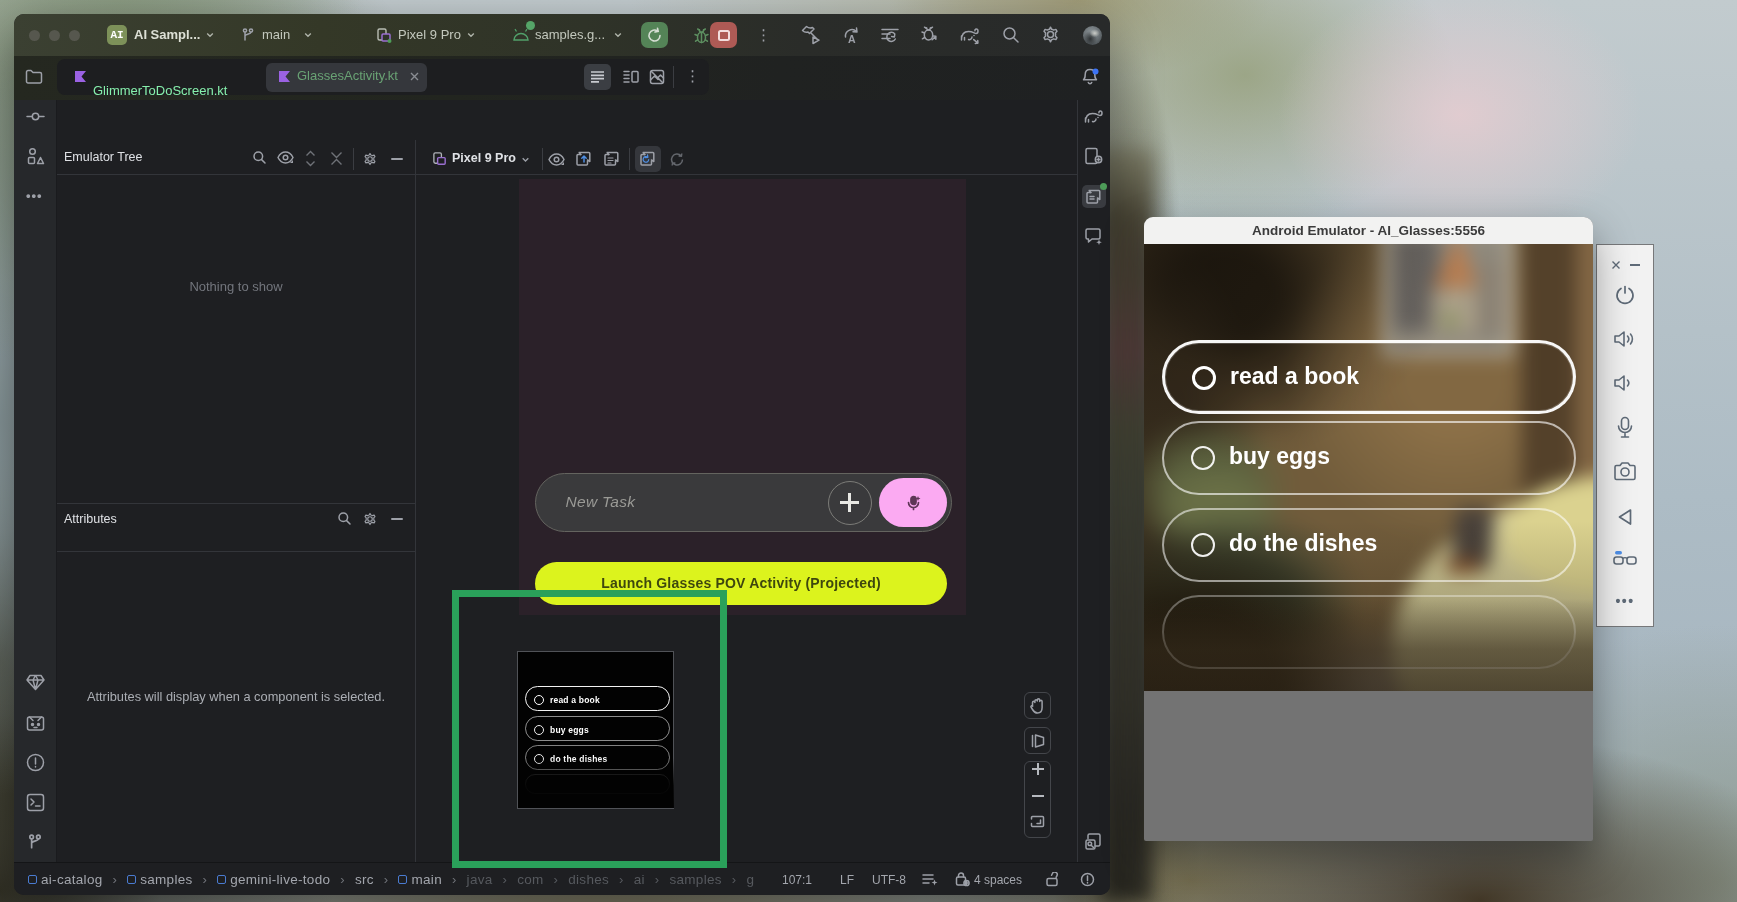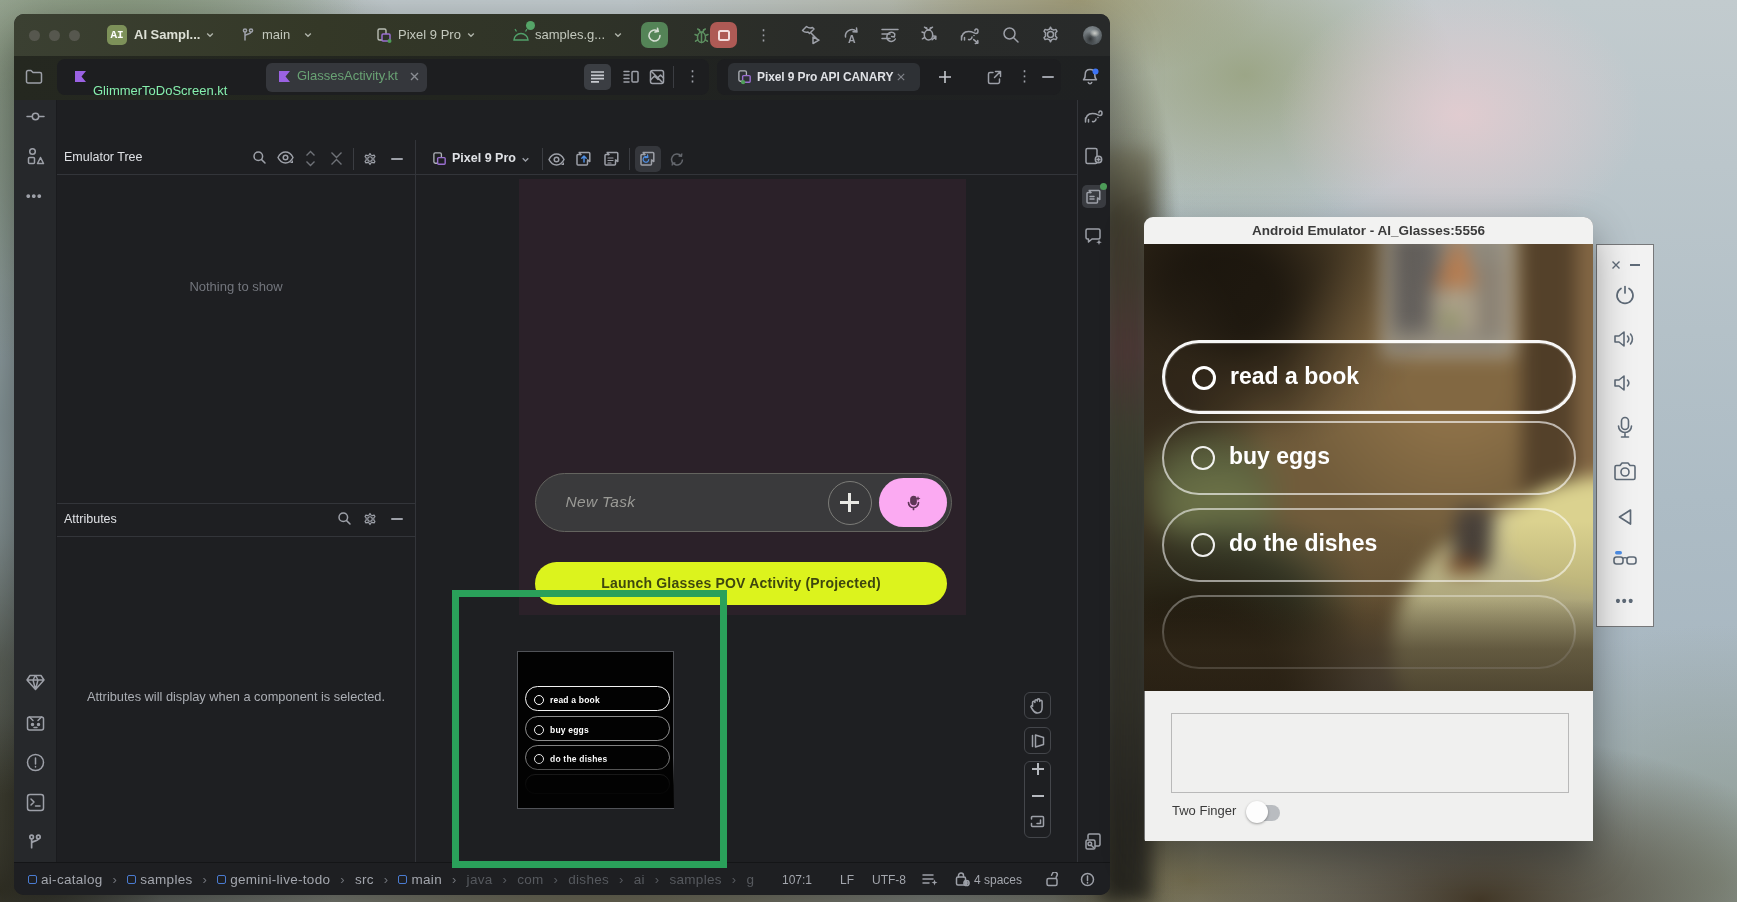--- a/index.html
+++ b/index.html
@@ -35,21 +35,21 @@
 .chev{position:absolute;top:17px;width:8px;height:8px}
 #tabrow{position:absolute;left:0;top:42px;width:100%;height:44px;background:linear-gradient(90deg,#252820 0%,#22251f 40%,#202221 70%,#1f2122 100%)}
 .strip{position:absolute;top:3px;height:36px;background:#1d1e20;border-radius:8px}
 .ticon{position:absolute;top:10px}
 #mainbg{position:absolute;left:0;top:86px;width:100%;height:762px;background:#1e1f22}
 #actbar{position:absolute;left:0;top:86px;width:43px;height:762px;background:#26282b;border-right:1px solid #1a1b1e}
 .ab{position:absolute;left:12px}
 #liheader{position:absolute;left:43px;top:86px;width:1020px;height:40px;border-bottom:1px solid #33353a}
 #ctbar{position:absolute;left:43px;top:126px;width:358px;height:35px;border-bottom:1px solid #33353a}
 #tree{position:absolute;left:43px;top:161px;width:358px;height:328px}
-#attrhd{position:absolute;left:43px;top:489px;width:358px;height:34px;border-top:1px solid #33353a;border-bottom:1px solid #33353a}
+#attrhd{position:absolute;left:43px;top:489px;width:358px;height:49px;border-top:1px solid #33353a;border-bottom:1px solid #33353a}
 #attrbody{position:absolute;left:43px;top:520px;width:358px;height:328px}
 #canvas{position:absolute;left:401px;top:126px;width:662px;height:722px;border-left:1px solid #33353a}
 #cvtoolbar{position:absolute;left:0;top:0;width:100%;height:35px;border-bottom:1px solid #33353a}
 #rstrip{position:absolute;left:1063px;top:86px;width:33px;height:762px;border-left:1px solid #33353a}
 #statusbar{position:absolute;left:0;top:848px;width:100%;height:33px;background:#1e1f22;border-top:1px solid #141517;font-size:12px;color:#a3a6ad}
 #phone{position:absolute;left:102.5px;top:38.5px;width:447px;height:436px;background:#2b2129}
 #greenrect{position:absolute;left:438px;top:576px;width:275px;height:278px;border:7px solid #2aa05a;z-index:5}
 #mini{position:absolute;left:503px;top:637px;width:157px;height:158px;background:#020202;border:1px solid #505257;z-index:6}
 .mpill{position:absolute;left:7px;width:145px;height:25px;border-radius:12.5px;color:#fff;font-size:8.5px;font-weight:bold}
 .mtxt{position:absolute;left:24px;top:7.5px;letter-spacing:.2px}
@@ -206,43 +206,20 @@
         </svg>
       <svg class="a" style="left:592px;top:10px" width="16" height="16" viewBox="0 0 16 16">
           <g class="ic" stroke-width="1.4">
             <rect x="1.5" y="1.5" width="13" height="13" rx="2"></rect>
             <path d="M1.5 11 L5.5 7 L9 10.5 M9.5 8 L11.5 6 L14.5 9 M2.5 2.5 L13.5 13.5"></path>
           </g>
         </svg>
       <div class="sep" style="left:616px;top:7px;height:22px"></div>
       <div class="a dots" style="left:628px;top:8px"></div>
     </div>
-    <div class="strip" style="left:703px;width:344px">
-      <div class="a" style="left:11px;top:4px;width:192px;height:28px;background:#2e3135;border-radius:6px"></div>
-      <svg class="a" style="left:20px;top:10px" width="16" height="16" viewBox="0 0 17 17">
-          <rect x="2" y="2" width="8" height="11" rx="1.5" stroke="#b0b3b9" fill="none" stroke-width="1.4"></rect>
-          <rect x="6" y="7" width="8" height="7" rx="1" fill="#2e3135" stroke="#9a6fd0" stroke-width="1.5"></rect>
-          <circle cx="6.5" cy="14" r="2.2" fill="#4f9e58"></circle>
-        </svg>
-      <div class="a" style="left:40px;top:10.5px;font-size:12px;font-weight:bold;color:#dfe1e5;letter-spacing:-.1px">Pixel 9 Pro API CANARY</div>
-      <svg class="a" style="left:179px;top:13px" width="10" height="10" viewBox="0 0 11 11">
-          <path d="M2 2 L9 9 M9 2 L2 9" stroke="#7e8187" stroke-width="1.3"></path>
-        </svg>
-      <svg class="a" style="left:221px;top:11px" width="14" height="14" viewBox="0 0 14 14">
-          <path d="M7 1 V13 M1 7 H13" stroke="#c5c8ce" stroke-width="1.6"></path>
-        </svg>
-      <svg class="a" style="left:270px;top:11px" width="15" height="15" viewBox="0 0 15 15">
-          <g class="ic" stroke-width="1.5">
-            <path d="M6 2.5 H3 A1.5 1.5 0 0 0 1.5 4 V12 A1.5 1.5 0 0 0 3 13.5 H11 A1.5 1.5 0 0 0 12.5 12 V9"></path>
-            <path d="M8.5 1.5 H13.5 V6.5 M13.2 1.8 L7.5 7.5"></path>
-          </g>
-        </svg>
-      <div class="a dots" style="left:300px;top:8px"></div>
-      <div class="a min" style="left:325px;top:17px"></div>
-    </div>
     <svg class="a" style="left:1066px;top:11px" width="20" height="20" viewBox="0 0 20 20">
         <g class="ic" stroke-width="1.5">
           <path d="M10 2.5 C6.8 2.5 5.2 4.8 5.2 7.5 C5.2 11.5 3.5 12.8 3.5 12.8 H16.5 C16.5 12.8 14.8 11.5 14.8 7.5 C14.8 4.8 13.2 2.5 10 2.5 Z"></path>
           <path d="M8.3 15.5 A1.8 1.8 0 0 0 11.7 15.5"></path>
         </g>
         <circle cx="15.5" cy="4.5" r="3" fill="#3d74f6" stroke="none"></circle>
       </svg>
   </div>
   <div id="mainbg"></div>
   <div id="actbar">
@@ -639,19 +616,13 @@
       <div class="pcir" style="top:23px;border:2.6px solid rgba(255,255,255,.92)"></div>
       <div class="ptxt" style="top:19.5px">buy eggs</div>
     </div>
     <div class="pill" style="top:264px;height:74px;border:2px solid rgba(255,255,255,.55)">
       <div class="pcir" style="top:23px;border:2.6px solid rgba(255,255,255,.92)"></div>
       <div class="ptxt" style="top:19.5px">do the dishes</div>
     </div>
     <div class="pill" style="top:351px;height:74px;border:2px solid rgba(255,255,255,.34)"></div>
     <div class="a" style="left:0;top:355px;width:449px;height:92px;background:linear-gradient(180deg,rgba(58,46,30,0) 0%,rgba(55,44,28,.55) 55%,rgba(48,38,24,.62) 100%)"></div>
   </div>
-  <div id="empanel">
-    <div class="a" style="left:26px;top:22px;width:398px;height:80px;border:1px solid #b9b9b9"></div>
-    <div class="a" style="left:27px;top:112px;font-size:13px;color:#3a3a3a">Two Finger</div>
-    <div class="a" style="left:102px;top:114px;width:33px;height:16px;border-radius:8px;background:#b9bcc0"></div>
-    <div class="a" style="left:101px;top:110px;width:22px;height:22px;border-radius:50%;background:#fdfdfd;box-shadow:0 1px 2.5px rgba(0,0,0,.35)"></div>
-  </div>
 </div>
 
 </body></html>

